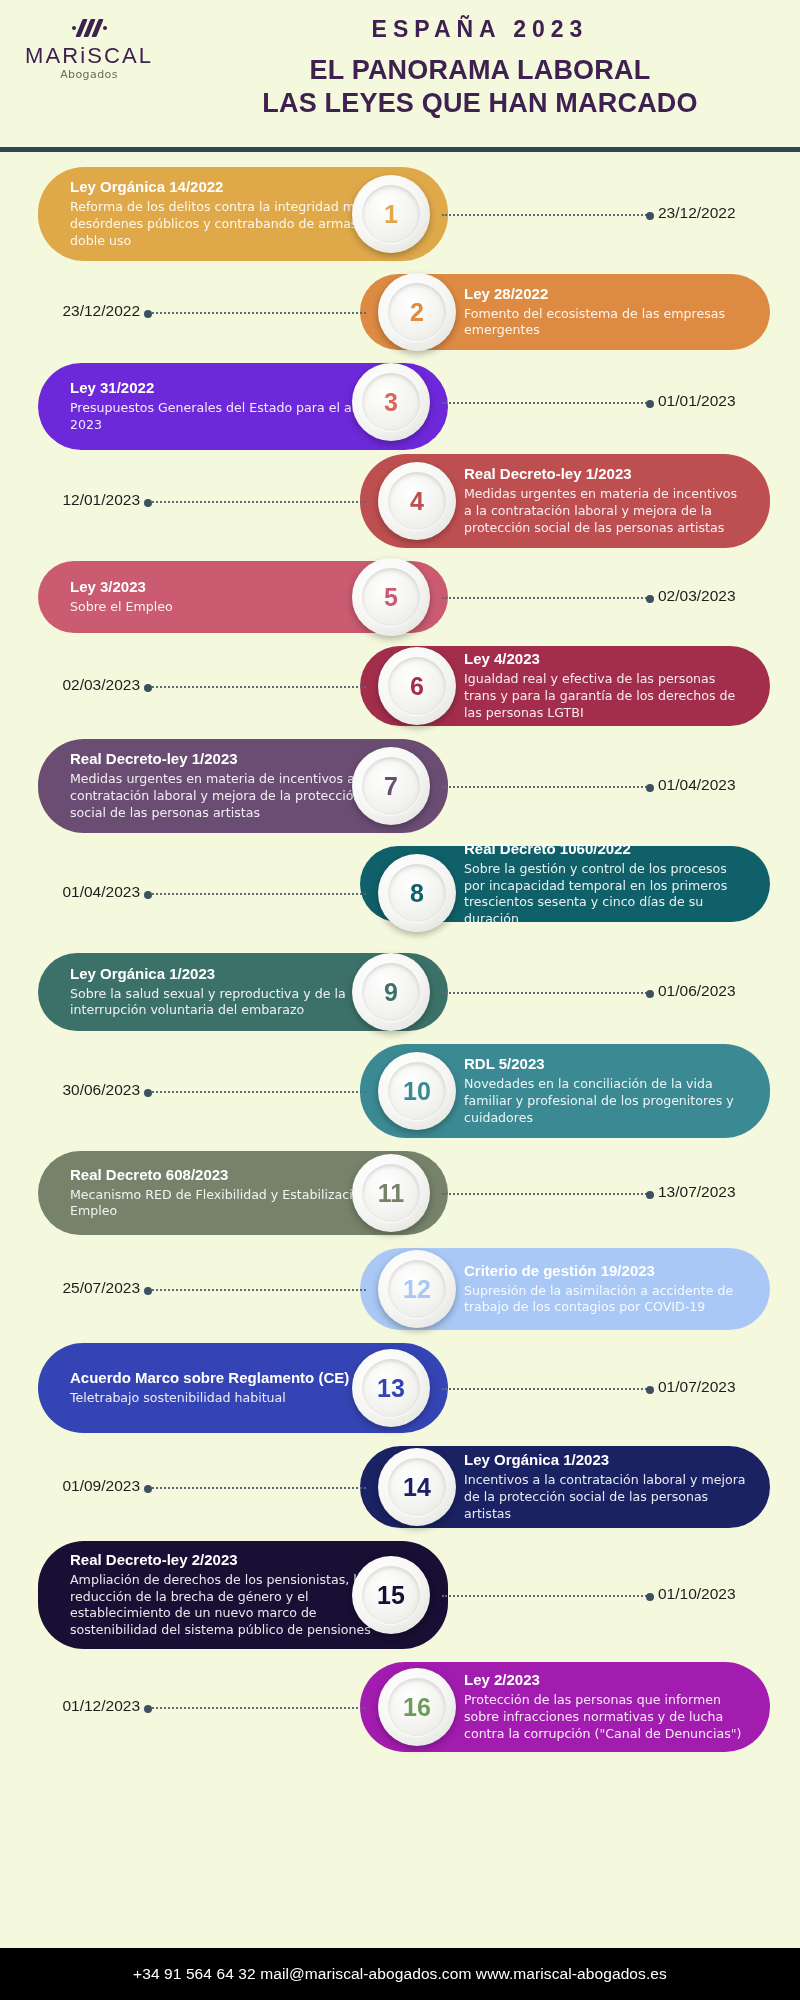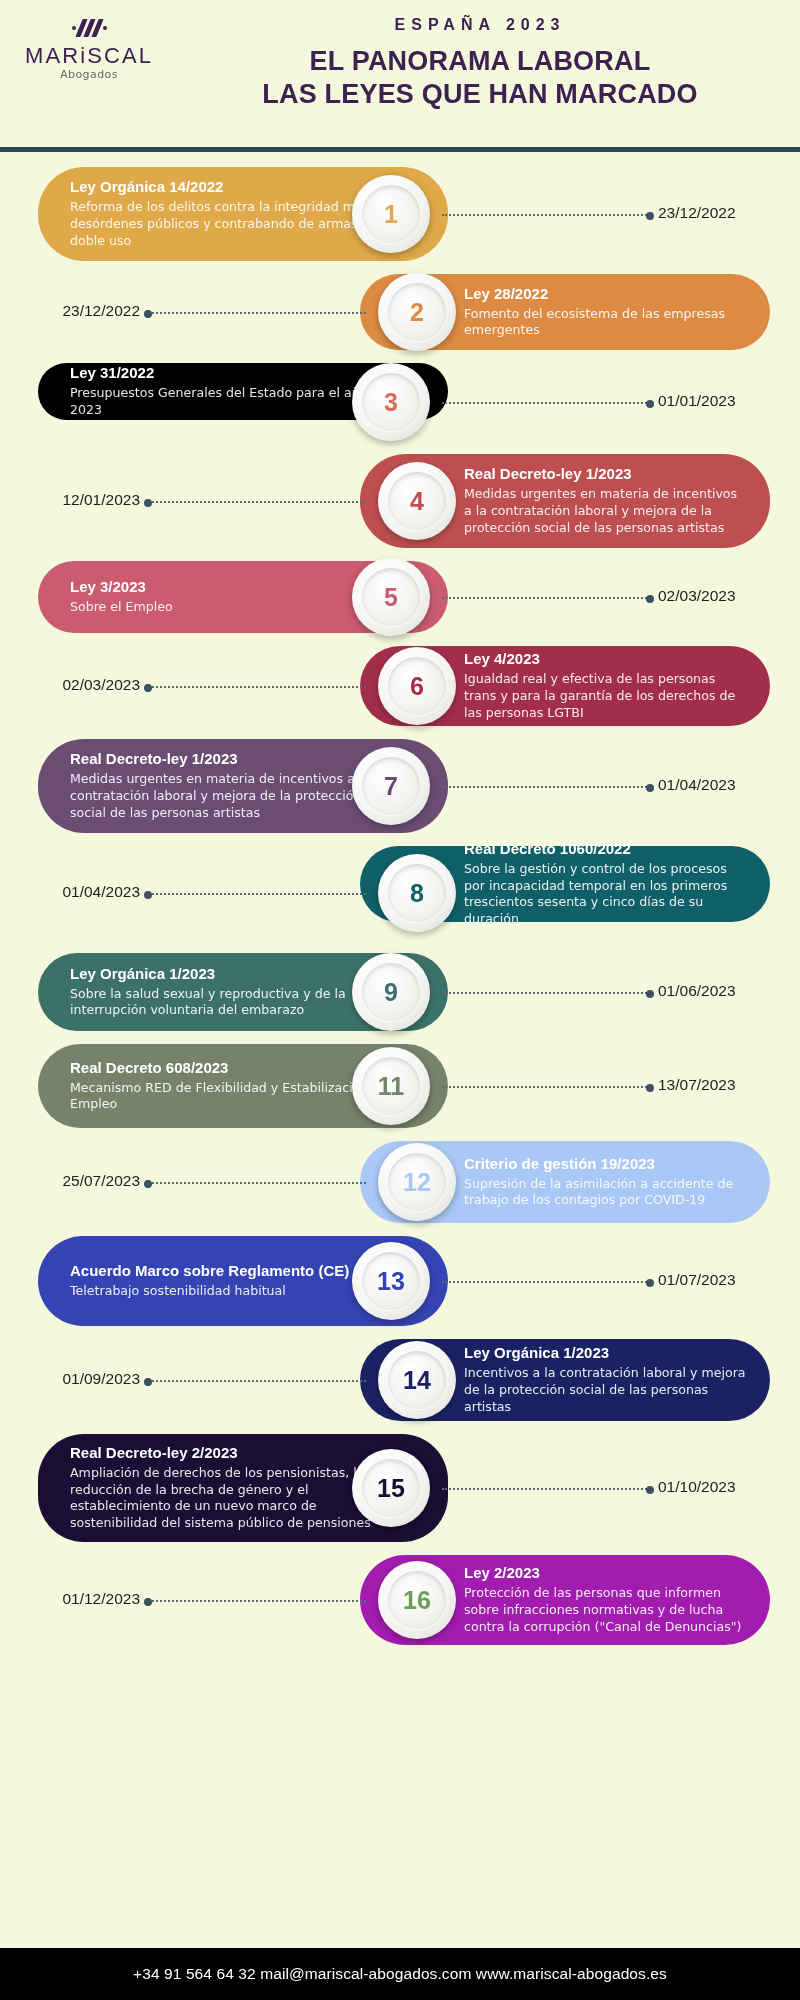--- a/index.html
+++ b/index.html
@@ -66,21 +66,21 @@
   }
   .head-text {
     position: absolute;
     left: 170px;
     right: 10px;
     top: 16px;
     text-align: center;
     color: #3e2150;
   }
   .kicker {
-    font-size: 16px;
+    font-size: 23px;
     font-weight: bold;
     letter-spacing: 6px;
     font-family: "Liberation Sans", sans-serif;
   }
   .title {
     font-size: 27px;
     font-weight: bold;
     line-height: 1.22;
     margin-top: 11px;
     letter-spacing: 0.2px;
@@ -253,21 +253,21 @@
         </div>
         <div class="medallion" style="top: 2px; left: 378px;">
           <span class="med-num" style="color: rgb(221, 138, 67);">2</span>
         </div>
         <div class="date" style="top: 31px; right: 660px;">23/12/2022</div>
       </div>
       <div class="row left" style="height: 84px;">
         <div class="connector" style="top: 42px; left: 442px; width: 208px;">
           <span class="conn-dot" style="right: -4px;"></span>
         </div>
-        <div class="bar" style="width: 410px; height: 57px; top: 3px; background: #000000;">
+        <div class="bar" style="width: 410px; height: 87px; top: 3px; background: #6d28d9;">
           <div class="bar-text">
             <div class="law-title">Ley 31/2022</div>
             <div class="law-desc">Presupuestos Generales del Estado para el año 2023</div>
           </div>
         </div>
         <div class="medallion" style="top: 3px; left: 352px;">
           <span class="med-num" style="color: rgb(218, 106, 87);">3</span>
         </div>
         <div class="date" style="top: 32px; left: 658px;">01/01/2023</div>
       </div>
@@ -353,20 +353,35 @@
         <div class="bar" style="width: 410px; height: 78px; top: 3px; background: rgb(60, 113, 105);">
           <div class="bar-text">
             <div class="law-title">Ley Orgánica 1/2023</div>
             <div class="law-desc">Sobre la salud sexual y reproductiva y de la interrupción voluntaria del embarazo</div>
           </div>
         </div>
         <div class="medallion" style="top: 3px; left: 352px;">
           <span class="med-num" style="color: rgb(60, 113, 105);">9</span>
         </div>
         <div class="date" style="top: 32px; left: 658px;">01/06/2023</div>
+      </div>
+      <div class="row right" style="height: 100px;">
+        <div class="connector" style="top: 50px; left: 148px; width: 218px;">
+          <span class="conn-dot" style="left: -4px;"></span>
+        </div>
+        <div class="bar" style="width: 410px; height: 94px; top: 3px; background: rgb(59, 138, 147);">
+          <div class="bar-text">
+            <div class="law-title">RDL 5/2023</div>
+            <div class="law-desc">Novedades en la conciliación de la vida familiar y profesional de los progenitores y cuidadores</div>
+          </div>
+        </div>
+        <div class="medallion" style="top: 11px; left: 378px;">
+          <span class="med-num" style="color: rgb(59, 138, 147);">10</span>
+        </div>
+        <div class="date" style="top: 40px; right: 660px;">30/06/2023</div>
       </div>
       <div class="row left" style="height: 90px;">
         <div class="connector" style="top: 45px; left: 442px; width: 208px;">
           <span class="conn-dot" style="right: -4px;"></span>
         </div>
         <div class="bar" style="width: 410px; height: 84px; top: 3px; background: rgb(118, 130, 106);">
           <div class="bar-text">
             <div class="law-title">Real Decreto 608/2023</div>
             <div class="law-desc">Mecanismo RED de Flexibilidad y Estabilización del Empleo</div>
           </div>

